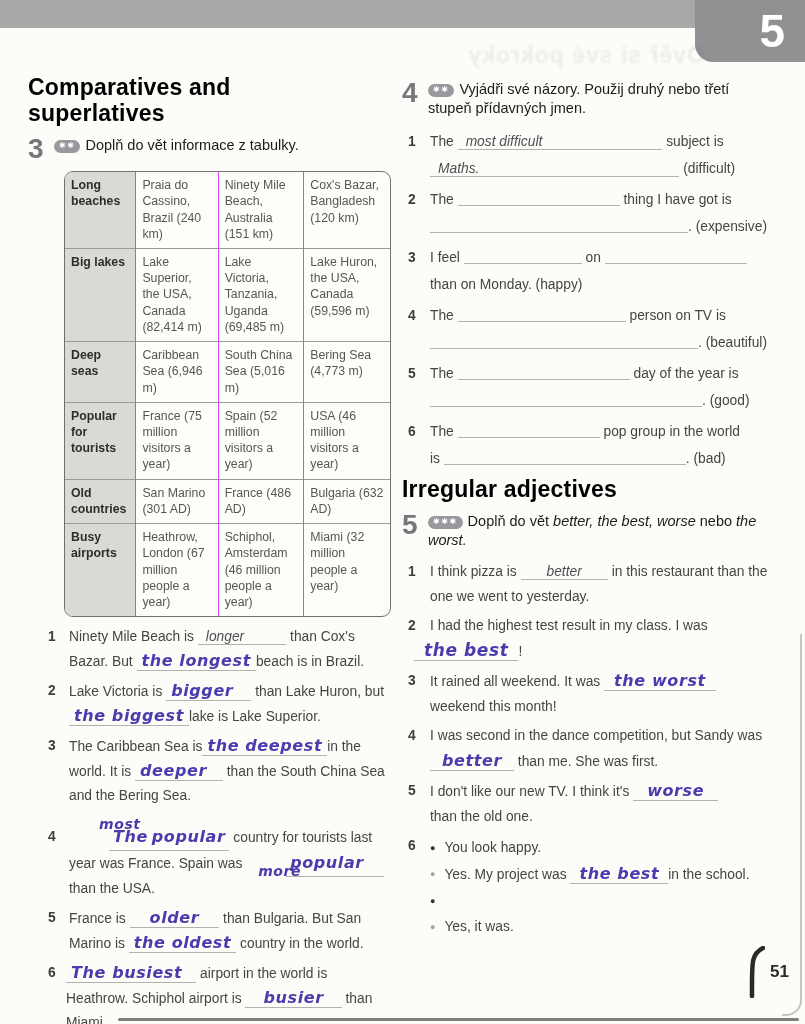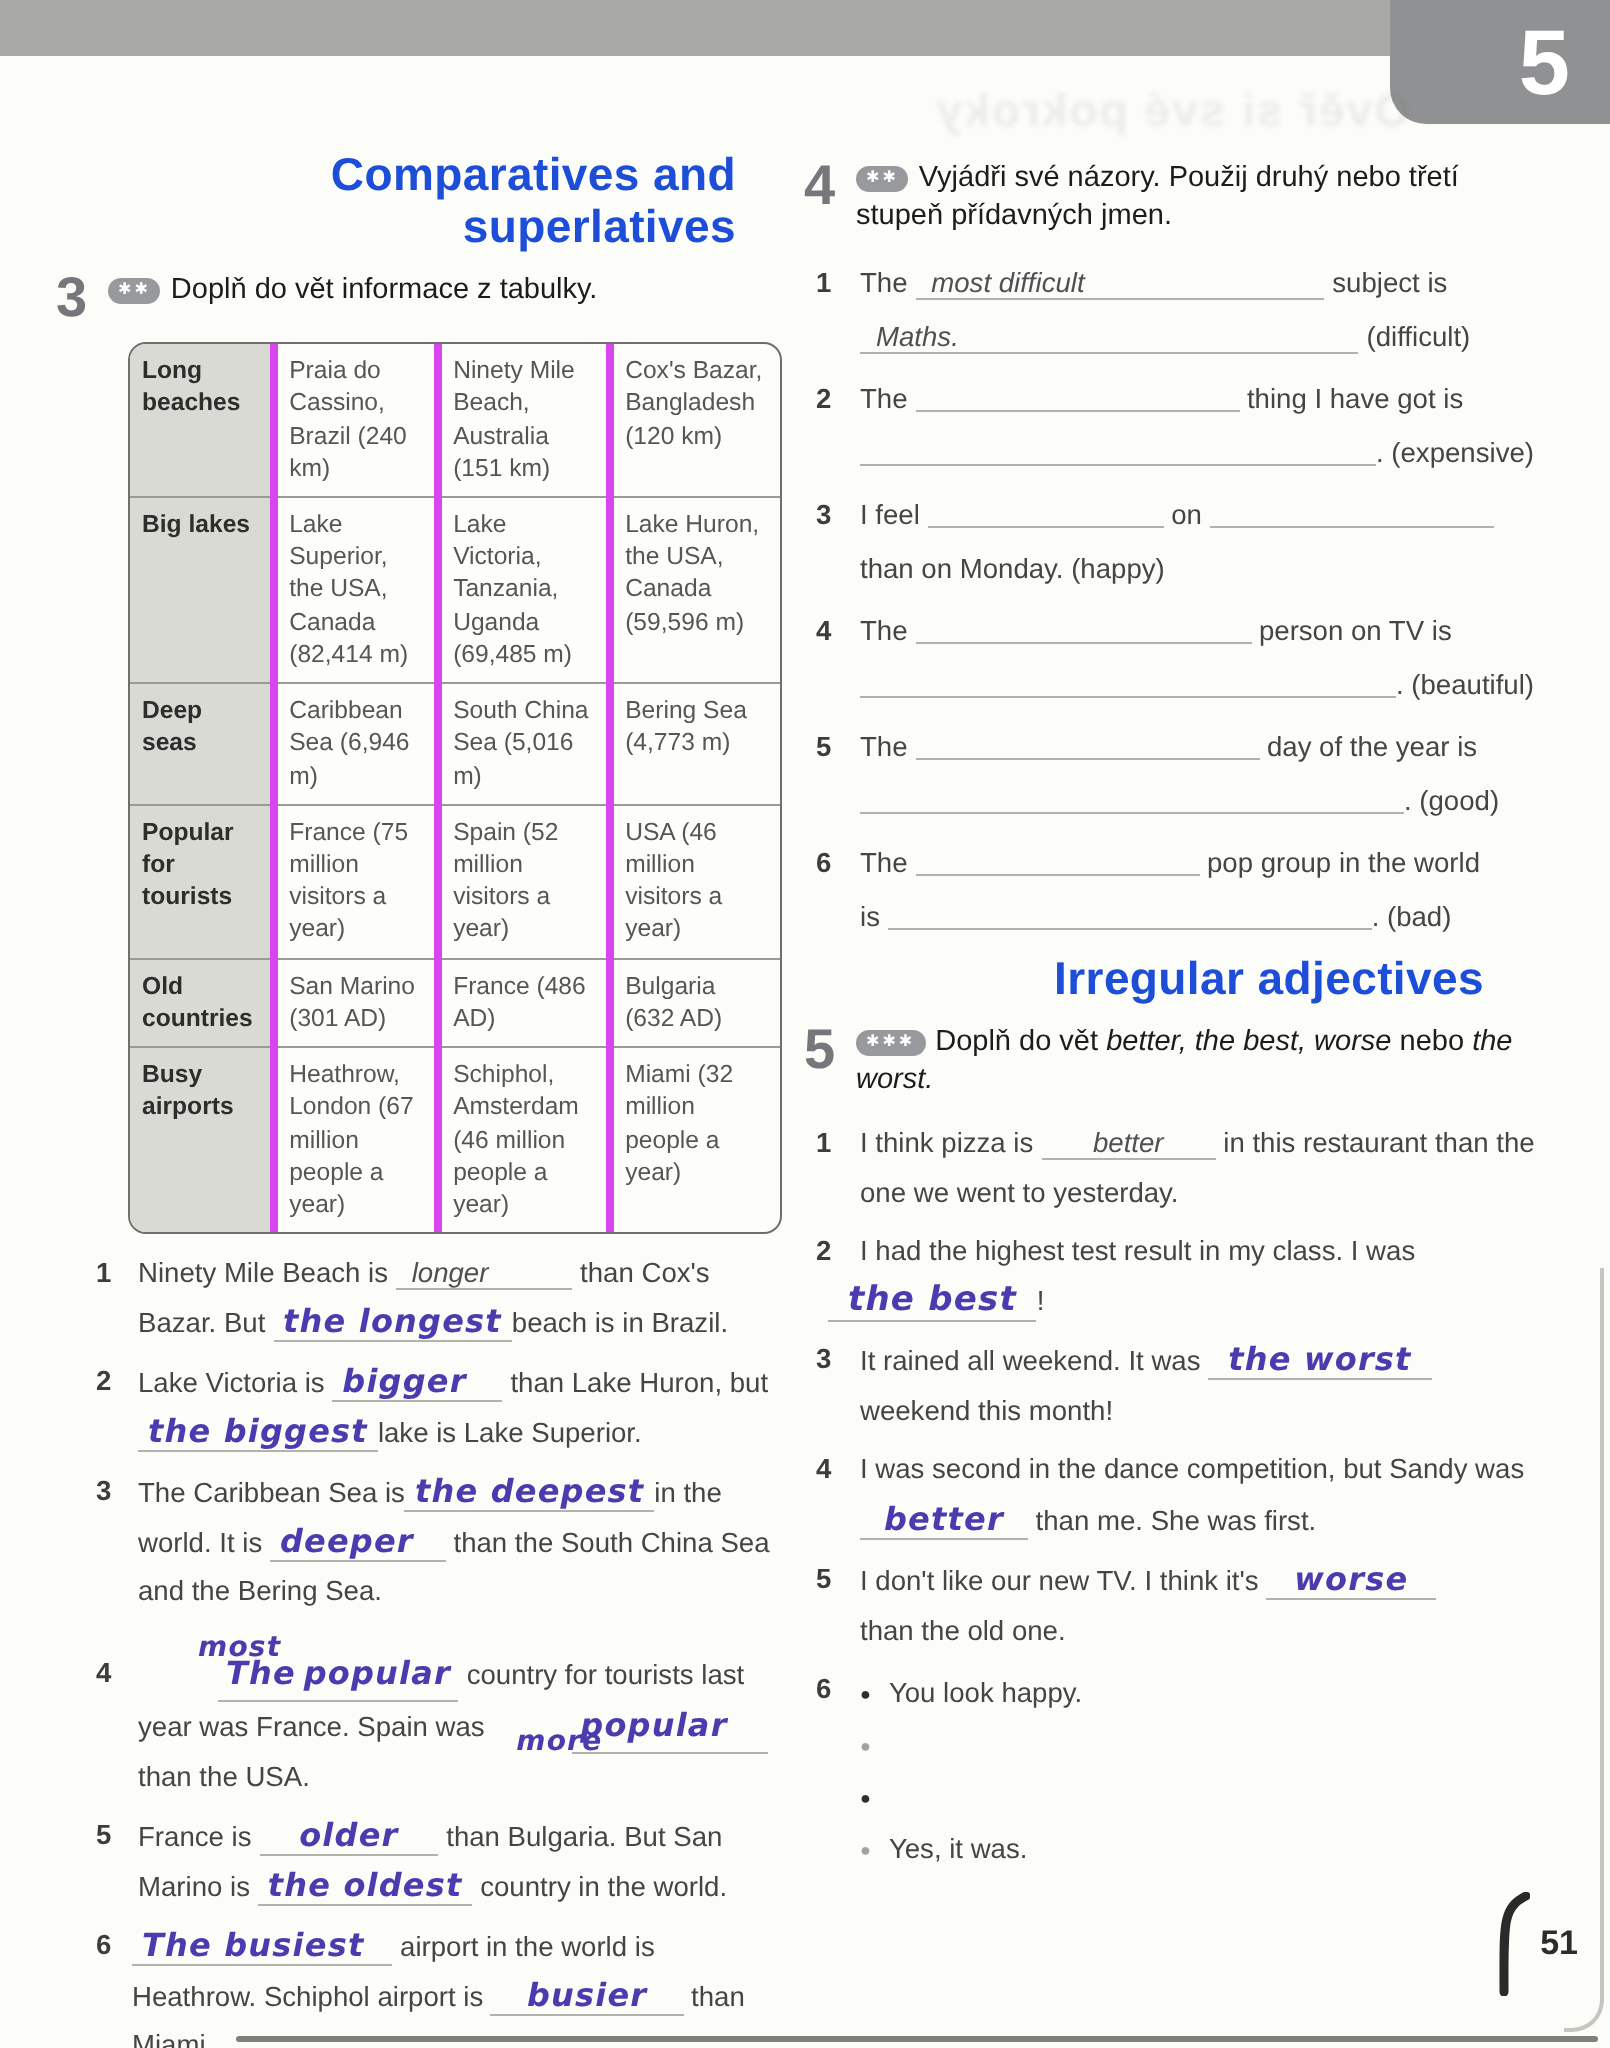--- a/index.html
+++ b/index.html
@@ -7,31 +7,31 @@
         font-family:"Liberation Sans", sans-serif;color:#474747;}
   .topband{position:absolute;top:0;left:0;right:0;height:28px;background:#a8a8a6;}
   .unit-tab{position:absolute;top:0;left:695px;width:110px;height:62px;background:#909193;
             border-bottom-left-radius:18px;display:flex;align-items:center;justify-content:flex-end;
             padding-right:20px;box-sizing:border-box;color:#fff;font-weight:bold;font-size:46px;}
   .ghost{position:absolute;top:42px;left:430px;width:275px;transform:scaleX(-1);
          opacity:0.10;color:#5f5f5f;font-weight:bold;font-size:23px;letter-spacing:1px;
          filter:blur(1.2px);white-space:nowrap;}
   .col-left{position:absolute;left:28px;top:74px;width:363px;}
   .col-right{position:absolute;left:402px;top:80px;width:372px;}
-  h1.section{font-size:23px;font-weight:bold;color:#1d4ed8;margin:0 0 8px;line-height:1.13;
-             letter-spacing:0.2px;max-width:340px;text-align:right;}
+  h1.section{font-size:23px;font-weight:bold;color:#000000;margin:0 0 8px;line-height:1.13;
+             letter-spacing:0.2px;max-width:340px;}
   .exhead{display:flex;gap:9px;margin:10px 0 10px;}
   .exnum{font-size:28px;font-weight:bold;color:#76777a;line-height:0.9;min-width:17px;}
   .instr{font-weight:normal;color:#1c1c1a;font-size:14.5px;line-height:1.3;flex:1;}
   .stars{background:#97999c;color:#fff;border-radius:7px;padding:1px 5px 2px;font-size:8px;
          letter-spacing:1.5px;display:inline-block;vertical-align:2px;margin-right:5px;white-space:nowrap;}
   .tblwrap{border:1.5px solid #6f706d;border-radius:9px;overflow:hidden;width:325px;margin-left:36px;
            background:#fdfdfa;}
   table.info{border-collapse:collapse;width:100%;font-size:12.3px;color:#565755;}
-  table.info td{padding:5px 6px 6px;vertical-align:top;line-height:1.32;border-left:4px solid #d946ef;}
+  table.info td{padding:5px 6px 6px;vertical-align:top;line-height:1.32;border-left:1px solid #d946ef;}
   table.info tr + tr td{border-top:1px solid #9a9b97;}
   table.info td.rowhead{background:#dadad5;font-weight:bold;color:#2d2d2b;width:62px;border-left:none;}
   table.info td.c{width:84px;}
   .items{margin:8px 0 0 20px;}
   .item{display:flex;gap:10px;font-size:13.8px;line-height:24px;margin-bottom:5px;color:#454545;}
   .inum{font-weight:bold;color:#3d3d3d;min-width:11px;}
   .itxt{flex:1;}
   .bl{display:inline-block;border-bottom:1.3px solid #b3b3ae;height:13px;vertical-align:-2px;}
   .exa{font-style:italic;color:#4f5054;border-bottom:1.3px solid #b3b3ae;padding:0 8px;}
   .hw{font-family:"DejaVu Sans", sans-serif;font-style:italic;font-weight:bold;color:#4a3cae;
@@ -260,20 +260,21 @@
       </div>
       <div class="ritem" style="line-height:25px;">
         <span class="inum">6</span>
         <span class="itxt dlg">
           <span class="dline">
               <span class="dot black">●</span>
               <span><span>You look happy.</span></span>
             </span>
           <span class="dline">
               <span class="dot gray">●</span>
+              <span><span>Yes. My project was</span> <span class="hw" style="padding:0 9px;">the best</span><span>in the school.</span></span>
             </span>
           <span class="dline">
               <span class="dot black">●</span>
             </span>
           <span class="dline">
               <span class="dot gray">●</span>
               <span><span>Yes, it was.</span></span>
             </span>
         </span>
       </div>

